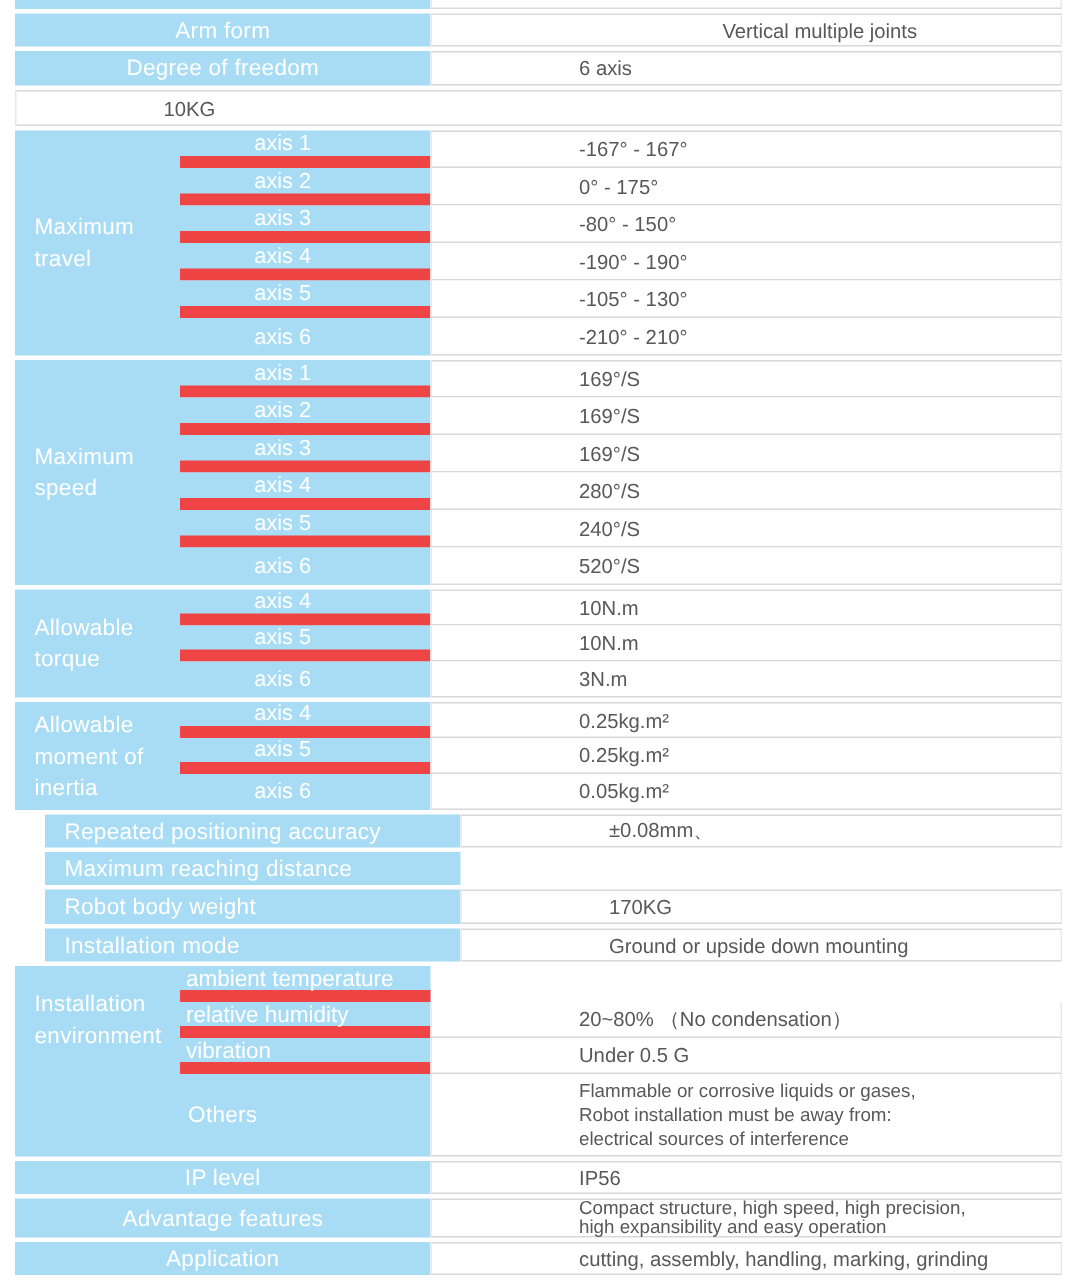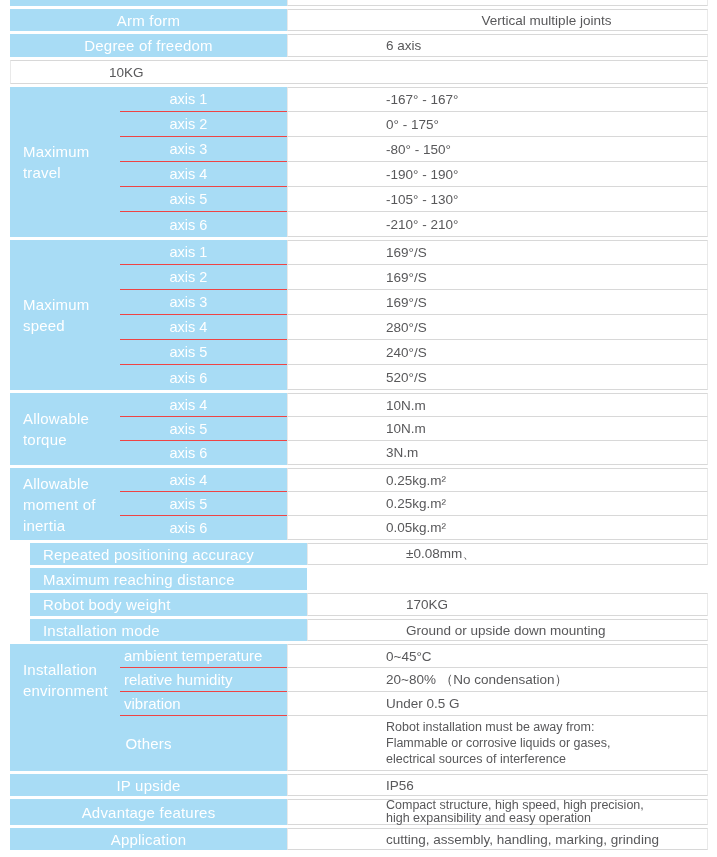--- a/index.html
+++ b/index.html
@@ -72,21 +72,21 @@
     width: 167px;
     box-sizing: border-box;
     background: var(--blue);
     color: var(--label-text);
     display: flex;
     align-items: center;
     justify-content: center;
     padding-right: 30px;
     font-size: 14.5px;
   }
-  .sub-label.hasline { border-bottom: 1px solid #ef4444; }
+  .sub-label.hasline { border-bottom: 8px solid #ef4444; }
   .sub-label.align-left {
     justify-content: flex-start;
     padding-left: 4px;
     padding-right: 0;
     font-size: 15px;
   }
 </style>
 </head>
 <body>
 
@@ -319,23 +319,20 @@
     </div>
     <div class="section" style="margin-bottom: 0px;">
       <div class="group-label">
         <span>Installation environment</span>
       </div>
       <div class="subrows">
         <div class="subrow" style="height: 24px;">
           <div class="sub-label hasline align-left">
             <span>ambient temperature</span>
           </div>
-          <div class="cell-value has-top">
-            <span>0~45°C</span>
-          </div>
         </div>
         <div class="subrow" style="height: 24px;">
           <div class="sub-label hasline align-left">
             <span>relative humidity</span>
           </div>
           <div class="cell-value">
             <span>20~80% （No condensation）</span>
           </div>
         </div>
         <div class="subrow" style="height: 24px;">
@@ -346,28 +343,28 @@
             <span>Under 0.5 G</span>
           </div>
         </div>
       </div>
     </div>
     <div class="section" style="height: 55px;">
       <div class="cell-label">
         <span>Others</span>
       </div>
       <div class="cell-value">
+        <div class="vline">Flammable or corrosive liquids or gases,</div>
         <div class="vline">Robot installation must be away from:</div>
-        <div class="vline">Flammable or corrosive liquids or gases,</div>
         <div class="vline">electrical sources of interference</div>
       </div>
     </div>
     <div class="section" style="height: 22px;">
       <div class="cell-label">
-        <span>IP upside</span>
+        <span>IP level</span>
       </div>
       <div class="cell-value has-top">
         <span>IP56</span>
       </div>
     </div>
     <div class="section" style="height: 26px;">
       <div class="cell-label">
         <span>Advantage features</span>
       </div>
       <div class="cell-value has-top tight">

